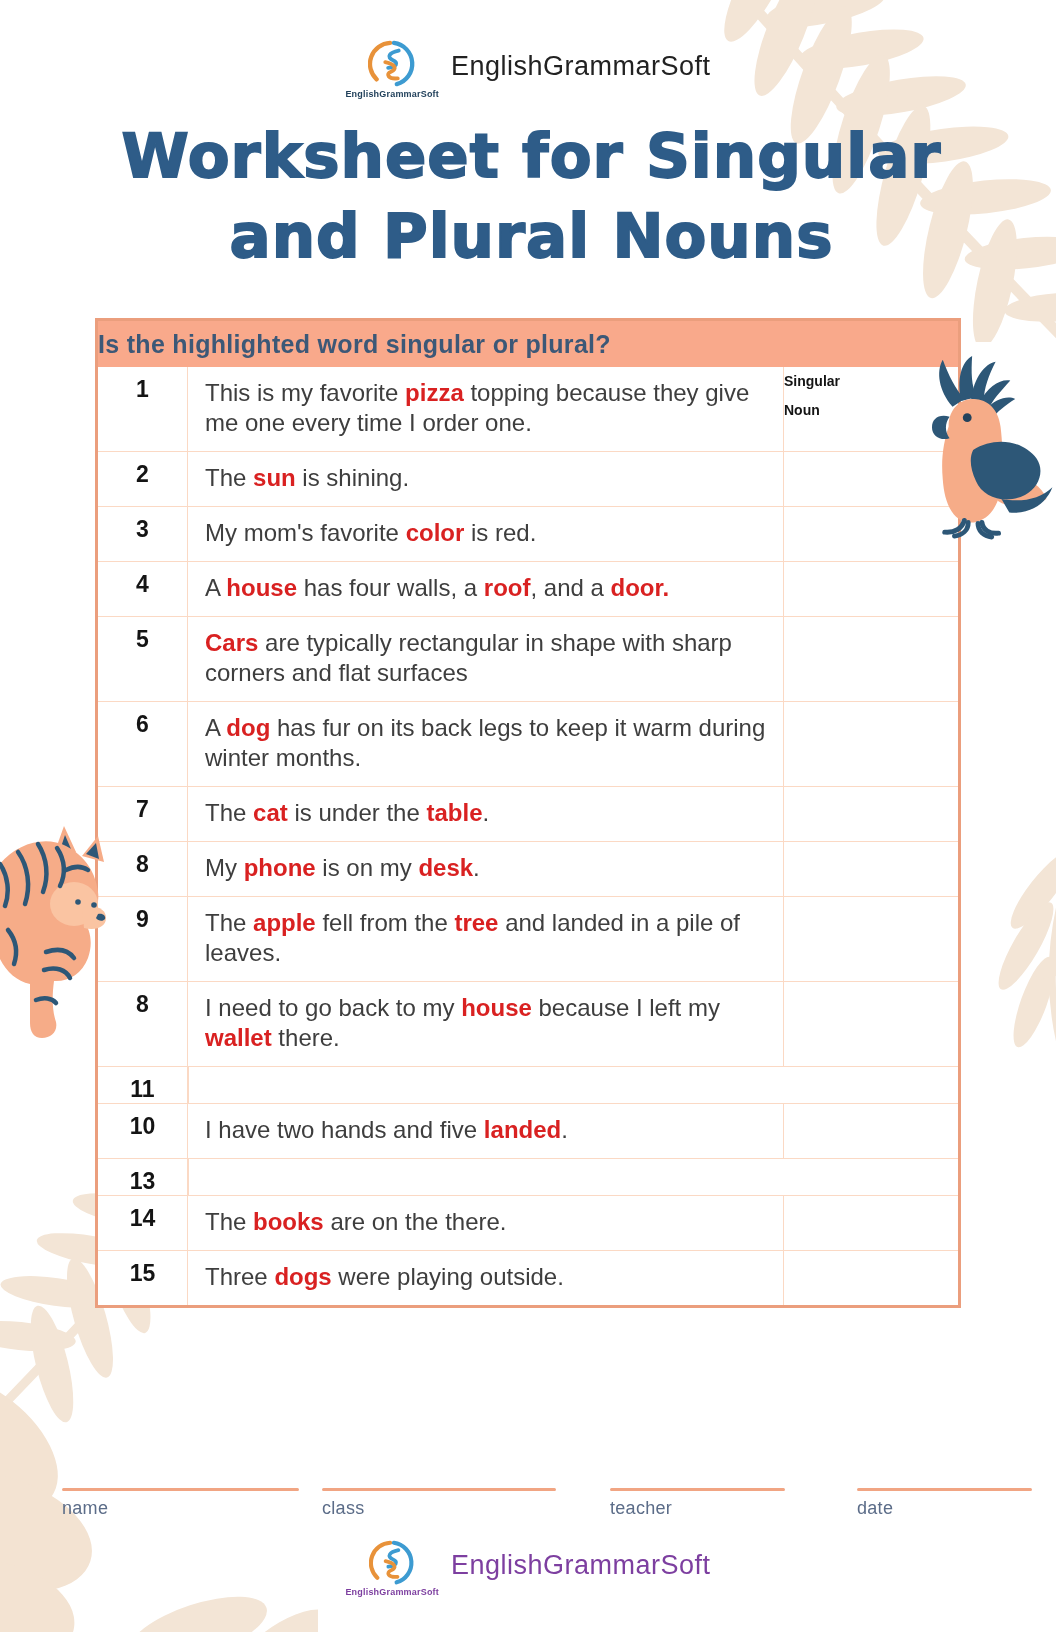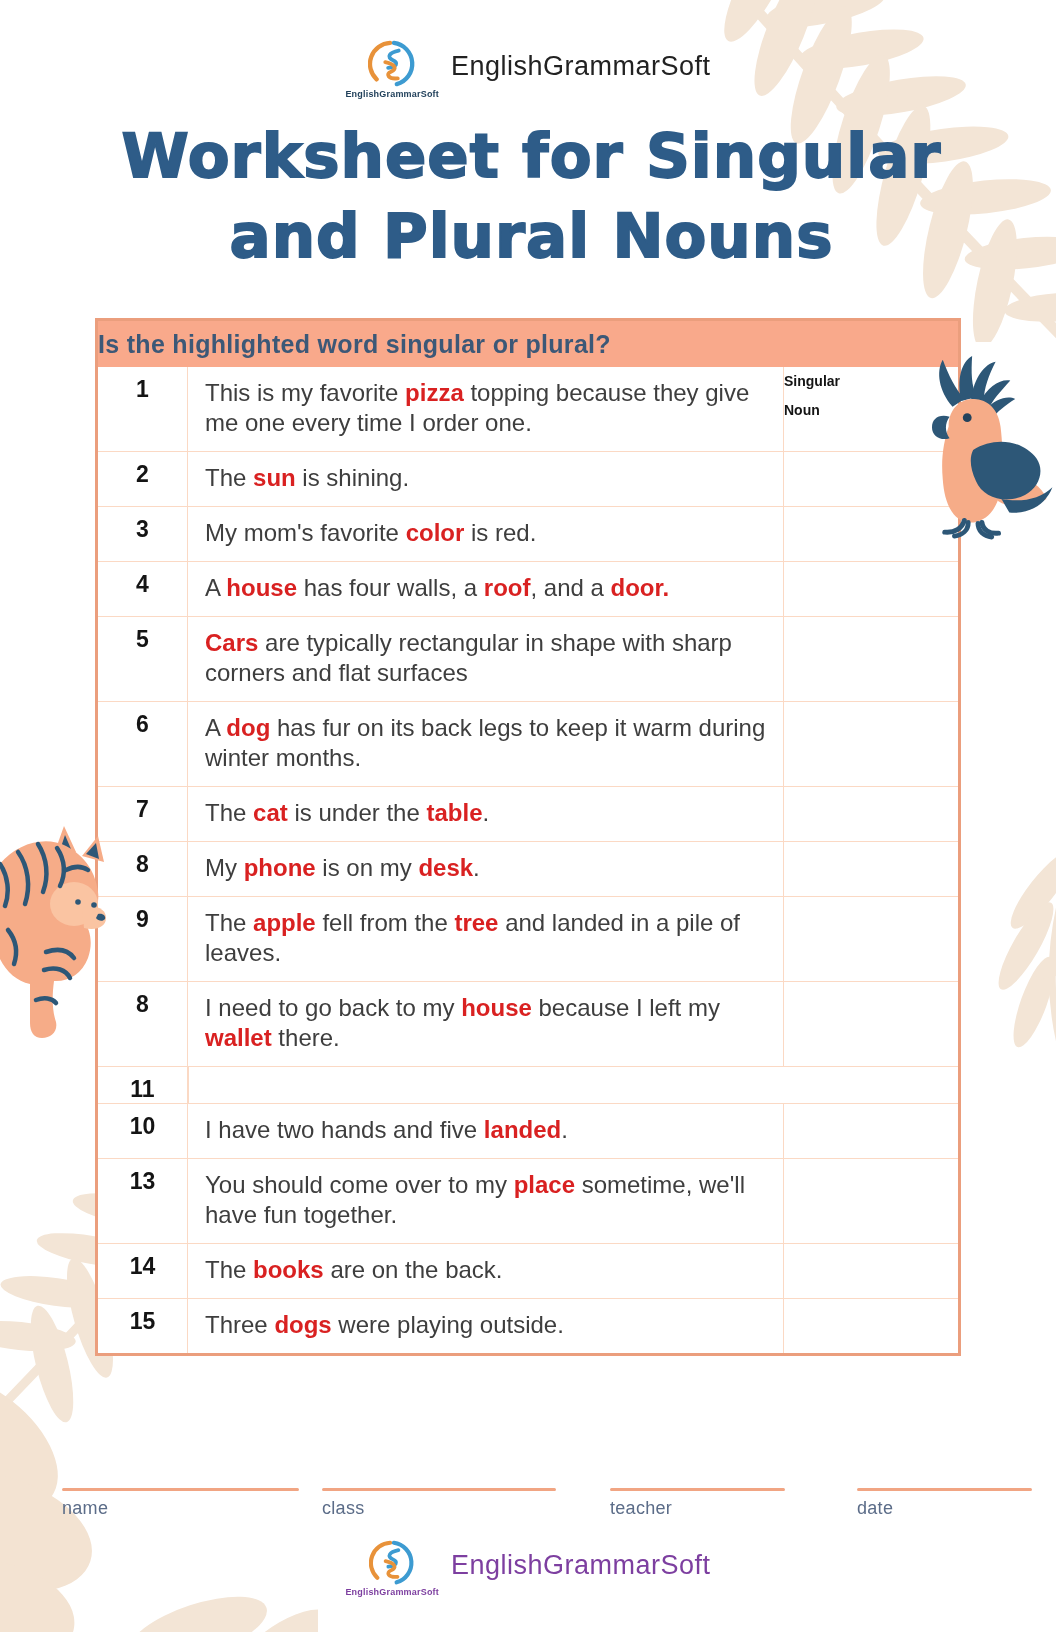--- a/index.html
+++ b/index.html
@@ -207,26 +207,25 @@
           <div class="cell num">11</div>
           <div class="cell answer"></div>
         </div>
         <div class="row">
           <div class="cell num">10</div>
           <div class="cell sentence"><span class="">I have two hands and five </span><span class="hl">landed</span><span class="">.</span></div>
           <div class="cell answer"></div>
         </div>
         <div class="row">
           <div class="cell num">13</div>
-          <div class="cell sentence"><span class="">You should come over to my </span><span class="hl">place</span><span class=""> sometime, we'll have fun together.</span></div>
           <div class="cell answer"></div>
         </div>
         <div class="row">
           <div class="cell num">14</div>
-          <div class="cell sentence"><span class="">The </span><span class="hl">books</span><span class=""> are on the back.</span></div>
+          <div class="cell sentence"><span class="">The </span><span class="hl">books</span><span class=""> are on the there.</span></div>
           <div class="cell answer"></div>
         </div>
         <div class="row">
           <div class="cell num">15</div>
           <div class="cell sentence"><span class="">Three </span><span class="hl">dogs</span><span class=""> were playing outside.</span></div>
           <div class="cell answer"></div>
         </div>
       </div>
   </div>
 

